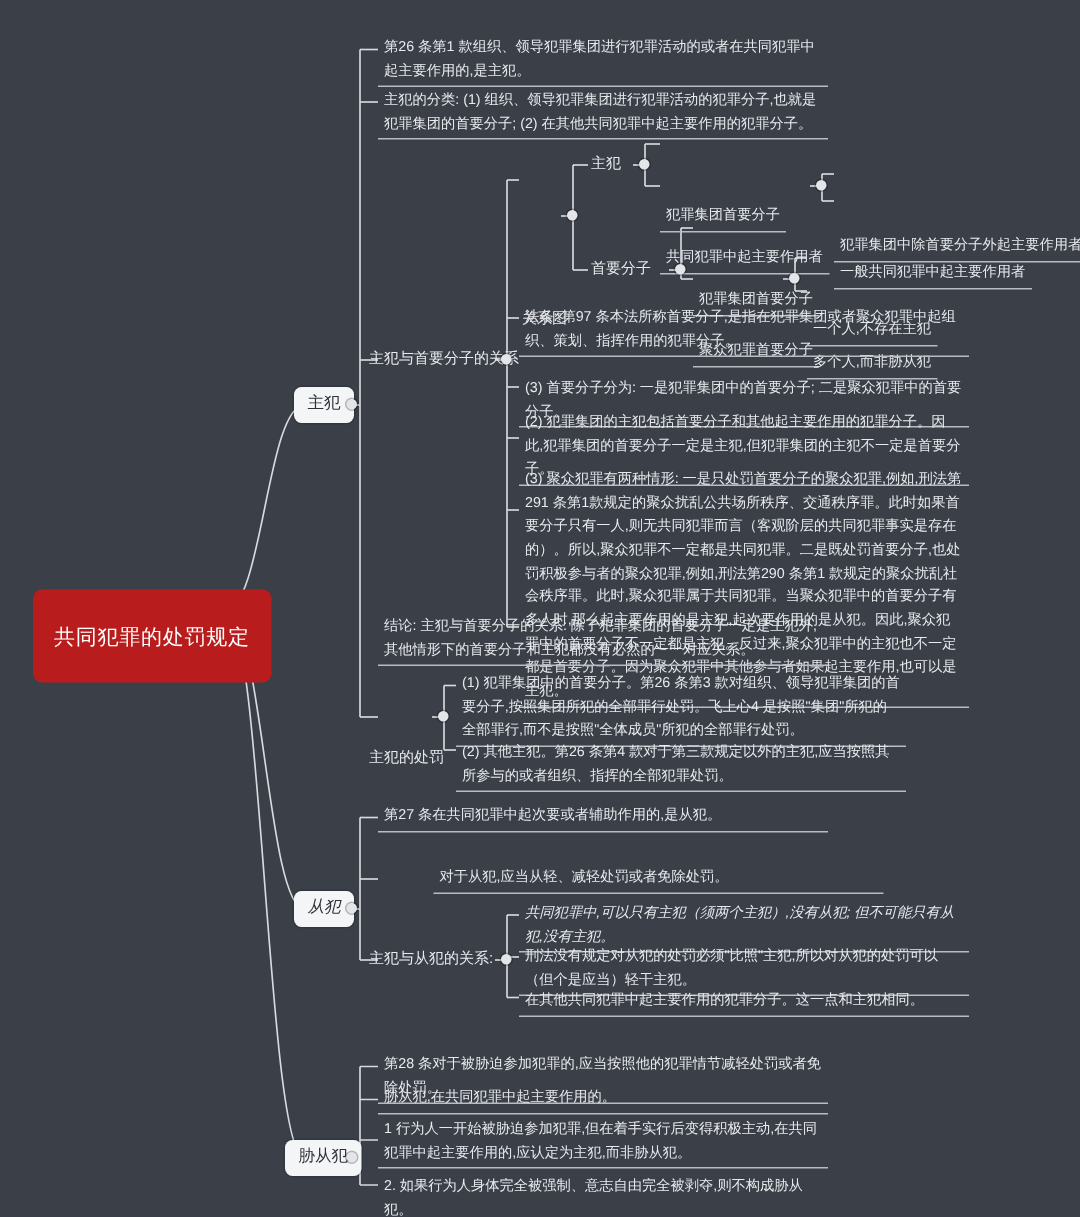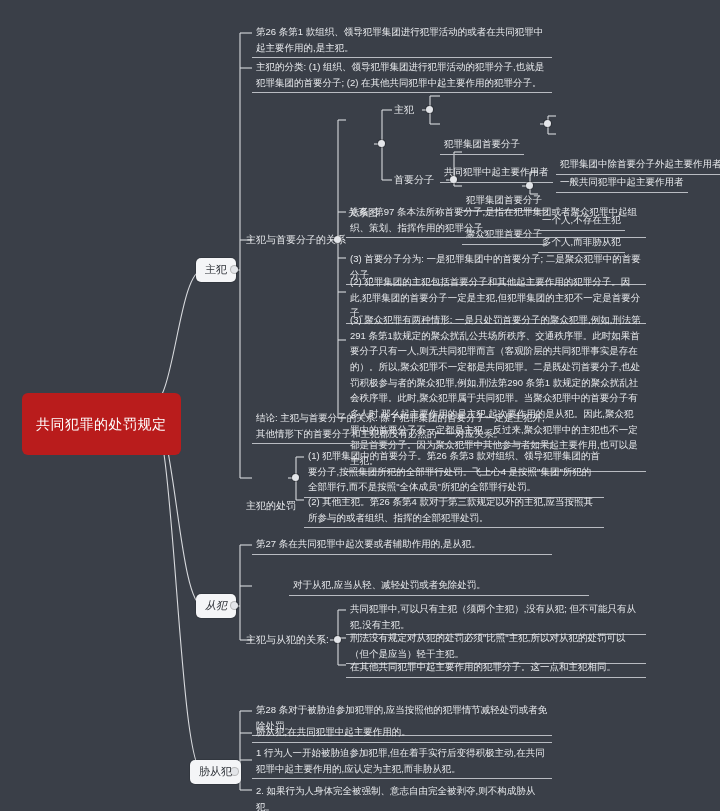--- a/index.html
+++ b/index.html
@@ -209,21 +209,21 @@
   <div class="node branch" style="left:196px; top:594px;font-style:italic;">从犯</div>
   <div class="dot" style="left:231px; top:602px;"></div>
 
   <div class="node leaf wrap" style="left:252px; top:534px; width:300px;">第27 条在共同犯罪中起次要或者辅助作用的,是从犯。</div>
 
   <div class="node leaf wrap" style="left:252px; top:575px; width:300px;margin-left:37px;">对于从犯,应当从轻、减轻处罚或者免除处罚。</div>
 
   <div class="node plainlabel" style="left:244px; top:632px;">主犯与从犯的关系:</div>
   <div class="dot" style="left:334px; top:636px;"></div>
 
-  <div class="node leaf wrap" style="left:346px; top:599px; width:300px;">共同犯罪中,可以只有主犯（须两个主犯）,没有从犯; 但不可能只有从犯,没有主犯。</div>
+  <div class="node leaf wrap" style="left:346px; top:599px; width:300px;font-style:italic;">共同犯罪中,可以只有主犯（须两个主犯）,没有从犯; 但不可能只有从犯,没有主犯。</div>
 
   <div class="node leaf wrap" style="left:346px; top:628px; width:300px;">刑法没有规定对从犯的处罚必须"比照"主犯,所以对从犯的处罚可以（但个是应当）轻干主犯。</div>
 
   <div class="node leaf wrap" style="left:346px; top:657px; width:300px;">在其他共同犯罪中起主要作用的犯罪分子。这一点和主犯相同。</div>
 
   <div class="node branch" style="left:190px; top:760px;">胁从犯</div>
   <div class="dot" style="left:231px; top:768px;"></div>
 
   <div class="node leaf wrap" style="left:252px; top:700px; width:300px;">第28 条对于被胁迫参加犯罪的,应当按照他的犯罪情节减轻处罚或者免除处罚。</div>
 

